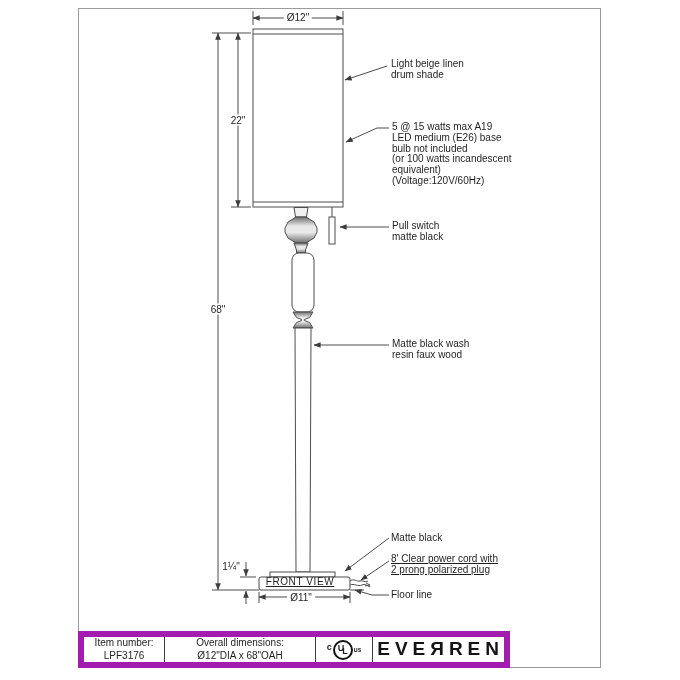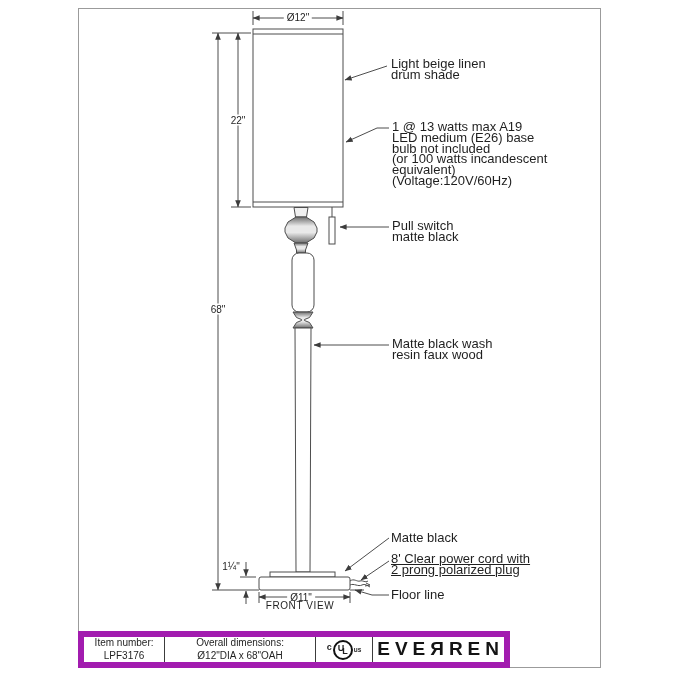--- a/index.html
+++ b/index.html
@@ -3,21 +3,21 @@
 <meta charset="utf-8">
 <style>
   html,body{margin:0;padding:0;background:#fff;}
   .canvas{position:relative;width:680px;height:680px;background:#ffffff;
           font-family:"Liberation Sans",sans-serif;color:#1f1f1f;overflow:hidden;}
   .frame{position:absolute;left:78px;top:8px;width:523px;height:660px;
          border:1px solid #9b9b9b;box-sizing:border-box;}
   svg.drawing{position:absolute;left:0;top:0;}
   .lbl{position:absolute;font-size:10px;color:#1f1f1f;white-space:nowrap;}
   .dim{background:#ffffff;padding:0 3px;transform:translate(-50%,-50%);}
-  .ann{position:absolute;font-size:13px;line-height:10.8px;color:#1f1f1f;
+  .ann{position:absolute;font-size:10px;line-height:10.8px;color:#1f1f1f;
        white-space:pre-line;text-align:left;}
   .frontview{transform:translate(-50%,0);letter-spacing:0.6px;font-size:10px;}
   
   .title-block{position:absolute;left:78px;top:631px;width:432px;height:37px;
                border:6px solid #a21caf;box-sizing:border-box;display:flex;background:#fff;}
   .tb-cell{border-right:1px solid #3c3c3c;box-sizing:border-box;display:flex;
            flex-direction:column;align-items:center;justify-content:center;
            font-size:10px;line-height:12.5px;text-align:center;}
   .tb-cell:last-child{border-right:none;}
   .c1{width:85px;} .c2{width:102px;} .c3{width:158px;} .c4{width:60px;} .c5{flex:1;}
@@ -100,25 +100,25 @@
       <path d="M389,561 L361,580" marker-end="url(#ah)"></path>
       <path d="M389,595 L372,595 L355,590" marker-end="url(#ah)"></path>
     </g>
   </svg>
 
   <div class="lbl dim" style="left:298px;top:17px;">Ø12"</div>
   <div class="lbl dim" style="left:238px;top:120px;">22"</div>
   <div class="lbl dim" style="left:218px;top:309px;">68"</div>
   <div class="lbl dim" style="left:231px;top:566px;">1¼"</div>
   <div class="lbl dim" style="left:301px;top:597px;">Ø11"</div>
-  <div class="lbl frontview" style="left:300px;top:600px;">FRONT VIEW</div>
+  <div class="lbl frontview" style="left:300px;top:576px;text-decoration:underline;">FRONT VIEW</div>
 
   <div class="ann" style="left:391px;top:59px;">Light beige linen
 drum shade</div>
-  <div class="ann" style="left:392px;top:122px;">1 @ 13 watts max A19
+  <div class="ann" style="left:392px;top:122px;">5 @ 15 watts max A19
 LED medium (E26) base
 bulb not included
 (or 100 watts incandescent
 equivalent)
 (Voltage:120V/60Hz)</div>
   <div class="ann" style="left:392px;top:221px;">Pull switch
 matte black</div>
   <div class="ann" style="left:392px;top:339px;">Matte black wash
 resin faux wood</div>
   <div class="ann" style="left:391px;top:533px;">Matte black</div>

